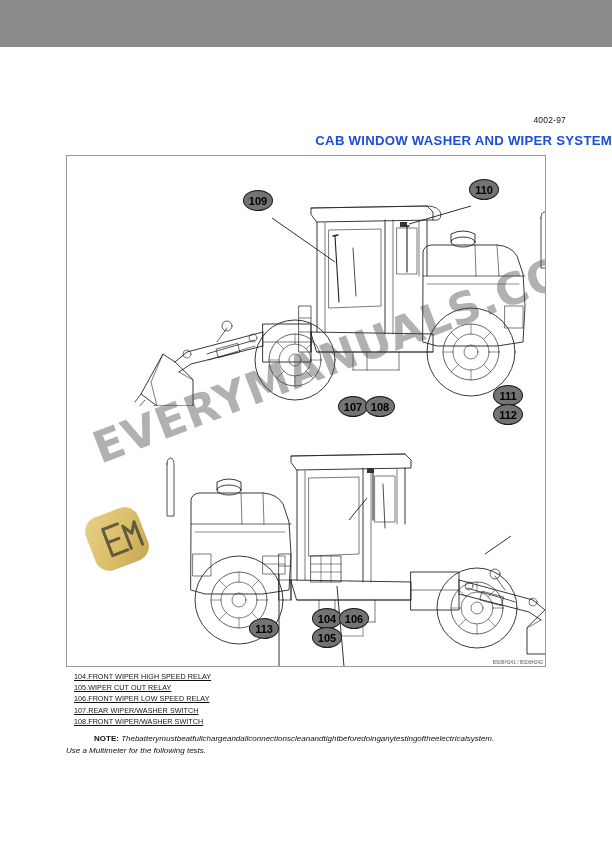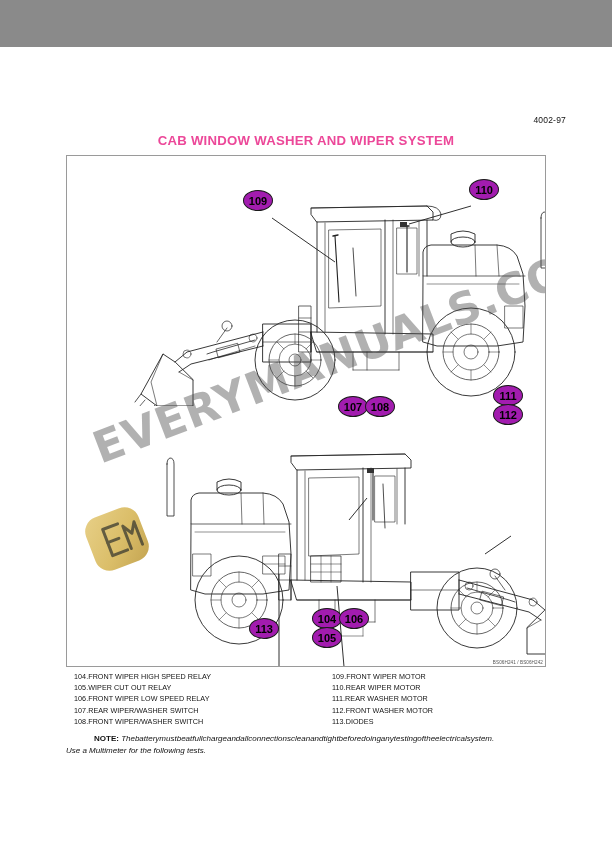--- a/index.html
+++ b/index.html
@@ -27,25 +27,25 @@
     right: 46px;
     font-size: 8.5px;
     color: #111;
     letter-spacing: .2px;
   }
   .doc-title {
     position: absolute;
     top: 86px;
     left: 0;
     width: 612px;
-    text-align: center;
+    text-align: right;
     font-size: 13.2px;
     font-weight: bold;
     letter-spacing: .25px;
-    color: #ec4899;
+    color: #1d4ed8;
   }
 
   
   .figure-frame {
     position: absolute;
     left: 66px;
     top: 108px;
     width: 480px;
     height: 512px;
     border: 1px solid #9a9a9a;
@@ -72,21 +72,21 @@
   .illus-bottom { top: 250px; height: 262px; }
   .illus svg { display: block; width: 100%; height: 100%; }
 
   
   .callout {
     position: absolute;
     width: 30px;
     height: 21px;
     border: 1.3px solid #1a1a1a;
     border-radius: 50%;
-    background: #a21caf;
+    background: #737373;
     color: #000;
     font-size: 11px;
     font-weight: bold;
     text-align: center;
     line-height: 20px;
     box-sizing: border-box;
     z-index: 6;
   }
 
   
@@ -138,20 +138,21 @@
     width: 480px;
     height: 62px;
   }
   .legend-col {
     position: absolute;
     top: 0;
     font-size: 7.2px;
     color: #111;
     line-height: 11.2px;
     letter-spacing: .05px;
+    text-decoration: underline;
   }
   .legend-col.left  { left: 8px; }
   .legend-col.right { left: 266px; }
   .legend-item { white-space: nowrap; }
 
   
   .note {
     position: absolute;
     left: 66px;
     top: 686px;
@@ -445,27 +446,20 @@
   </div>
 
   <div class="legend">
     <div class="legend-col left">
       <div class="legend-item">104.FRONT WIPER HIGH SPEED RELAY</div>
       <div class="legend-item">105.WIPER CUT OUT RELAY</div>
       <div class="legend-item">106.FRONT WIPER LOW SPEED RELAY</div>
       <div class="legend-item">107.REAR WIPER/WASHER SWITCH</div>
       <div class="legend-item">108.FRONT WIPER/WASHER SWITCH</div>
     </div>
-    <div class="legend-col right">
-      <div class="legend-item">109.FRONT WIPER MOTOR</div>
-      <div class="legend-item">110.REAR WIPER MOTOR</div>
-      <div class="legend-item">111.REAR WASHER MOTOR</div>
-      <div class="legend-item">112.FRONT WASHER MOTOR</div>
-      <div class="legend-item">113.DIODES</div>
-    </div>
   </div>
 
   <div class="note">
     <span class="note-label">NOTE:</span>
     <span class="note-body">Thebatterymustbeatfullchargeandallconnectionscleanandtightbeforedoinganytestingoftheelectricalsystem.</span>
     <span class="note-line2">Use a Multimeter for the following tests.</span>
   </div>
 
 
 </div>

